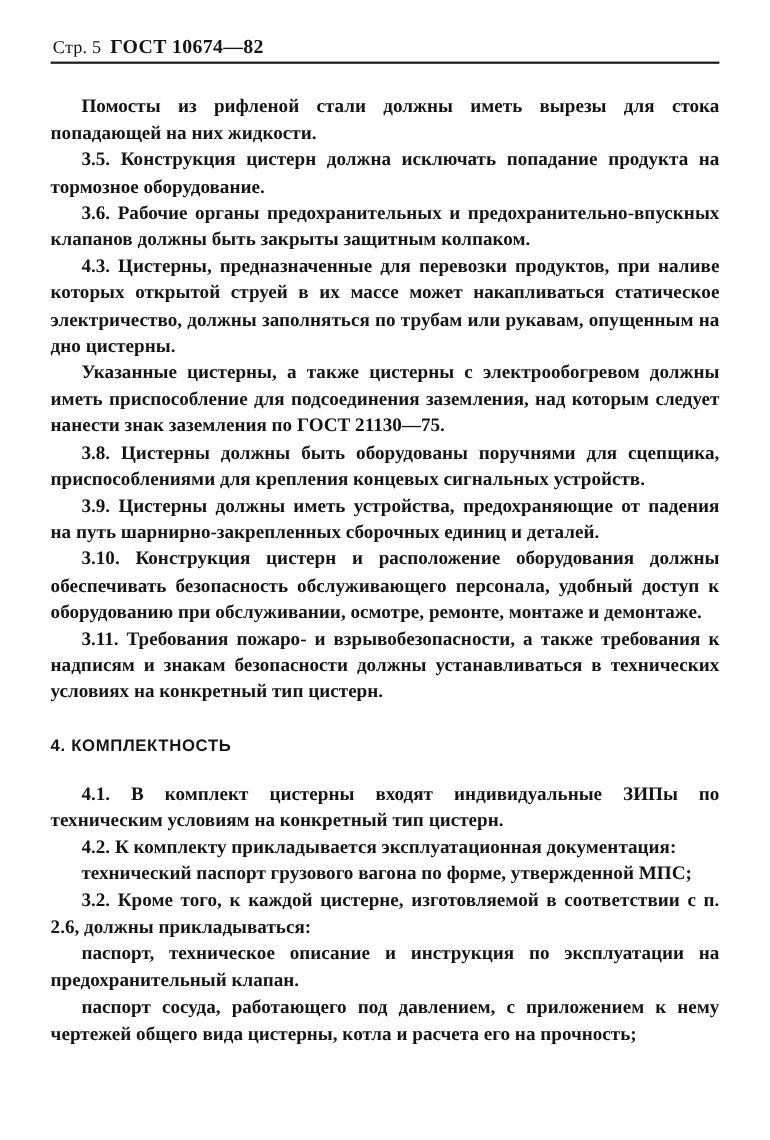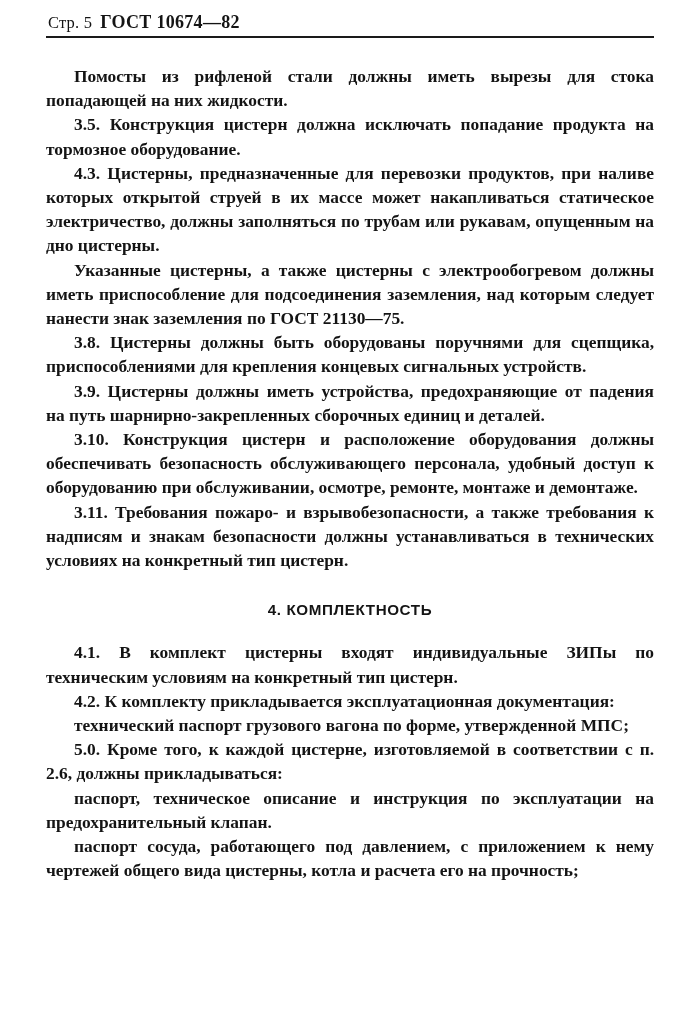--- a/index.html
+++ b/index.html
@@ -12,21 +12,21 @@
     background: #ffffff;
     font-family: "Liberation Serif", serif;
     color: #141414;
     overflow: hidden;
   }
   .page {
     position: relative;
     width: 700px;
     height: 1036px;
     box-sizing: border-box;
-    padding: 12px 46px 0 46px;
+    padding: 32px 46px 0 46px;
   }
   .header {
     display: flex;
     align-items: baseline;
     gap: 8px;
     font-size: 17px;
     letter-spacing: 0.2px;
     padding-left: 2px;
   }
   .header .page-label {
@@ -53,21 +53,20 @@
   .para {
     margin: 0;
     text-indent: 28px;
     text-align: justify;
     font-weight: bold;
   }
   .para.sub {
     text-indent: 28px;
   }
   .section-title {
-    text-align: center;
     font-weight: bold;
     font-size: 15.2px;
     letter-spacing: 0.6px;
     margin: 26px 0 18px 0;
     font-family: "Liberation Sans", sans-serif;
   }
 </style>
 </head>
 <body>
 
@@ -75,30 +74,31 @@
 
   <div class="header">
     <span class="page-label">Стр. 5</span>
     <span class="std-name">ГОСТ 10674—82</span>
   </div>
   <div class="header-rule"></div>
 
   <div class="body-text">
     <p class="para">Помосты из рифленой стали должны иметь вырезы для стока попадающей на них жидкости.</p>
     <p class="para">3.5. Конструкция цистерн должна исключать попадание продукта на тормозное оборудование.</p>
+    <p class="para">3.6. Рабочие органы предохранительных и предохранительно-впускных клапанов должны быть закрыты защитным колпаком.</p>
     <p class="para">4.3. Цистерны, предназначенные для перевозки продуктов, при наливе которых открытой струей в их массе может накапливаться статическое электричество, должны заполняться по трубам или рукавам, опущенным на дно цистерны.</p>
     <p class="para">Указанные цистерны, а также цистерны с электрообогревом должны иметь приспособление для подсоединения заземления, над которым следует нанести знак заземления по ГОСТ 21130—75.</p>
     <p class="para">3.8. Цистерны должны быть оборудованы поручнями для сцепщика, приспособлениями для крепления концевых сигнальных устройств.</p>
     <p class="para">3.9. Цистерны должны иметь устройства, предохраняющие от падения на путь шарнирно-закрепленных сборочных единиц и деталей.</p>
     <p class="para">3.10. Конструкция цистерн и расположение оборудования должны обеспечивать безопасность обслуживающего персонала, удобный доступ к оборудованию при обслуживании, осмотре, ремонте, монтаже и демонтаже.</p>
     <p class="para">3.11. Требования пожаро- и взрывобезопасности, а также требования к надписям и знакам безопасности должны устанавливаться в технических условиях на конкретный тип цистерн.</p>
 
     <div class="section-title">4. КОМПЛЕКТНОСТЬ</div>
 
     <p class="para">4.1. В комплект цистерны входят индивидуальные ЗИПы по техническим условиям на конкретный тип цистерн.</p>
     <p class="para">4.2. К комплекту прикладывается эксплуатационная документация:</p>
     <p class="para sub">технический паспорт грузового вагона по форме, утвержденной МПС;</p>
-    <p class="para">5.0. Кроме того, к каждой цистерне, изготовляемой в соответствии с п. 2.6, должны прикладываться:</p>
+    <p class="para">3.2. Кроме того, к каждой цистерне, изготовляемой в соответствии с п. 2.6, должны прикладываться:</p>
     <p class="para sub">паспорт, техническое описание и инструкция по эксплуатации на предохранительный клапан.</p>
     <p class="para sub">паспорт сосуда, работающего под давлением, с приложением к нему чертежей общего вида цистерны, котла и расчета его на прочность;</p>
   </div>
 
 </div>
 
 </body></html>

